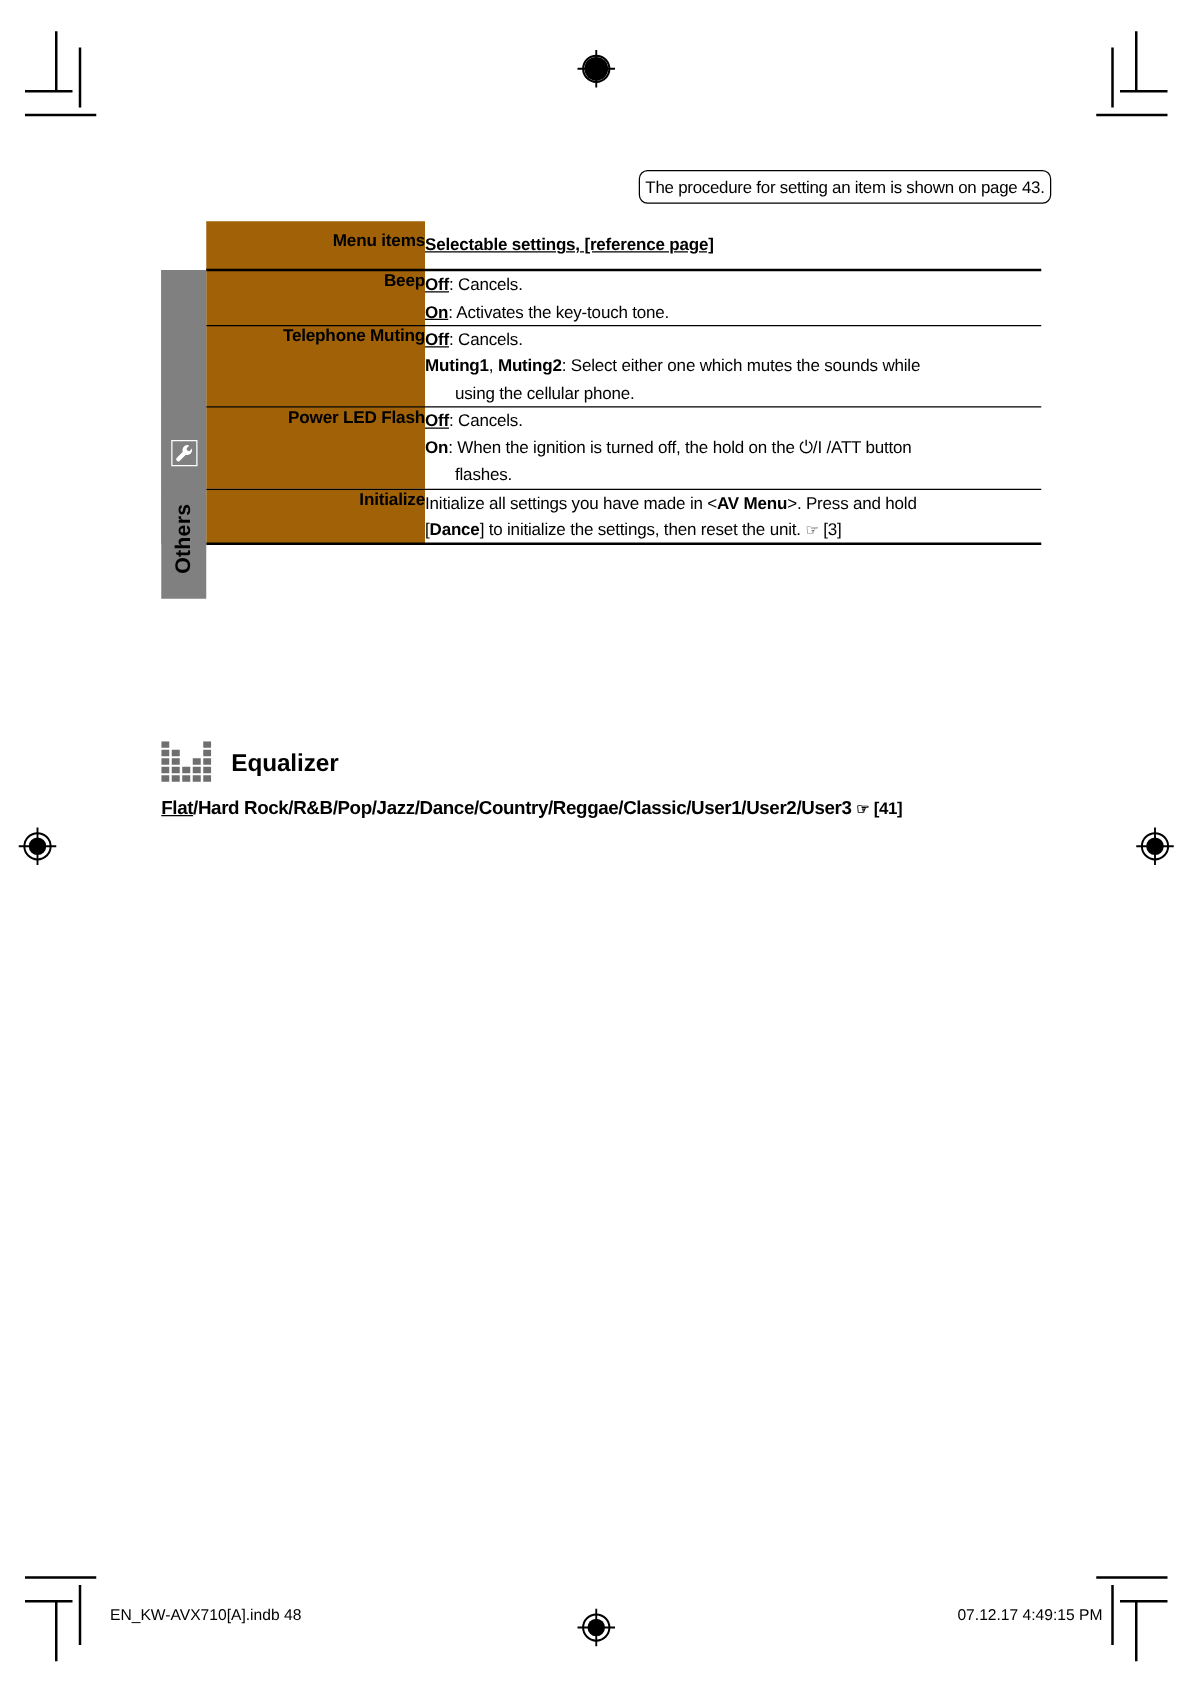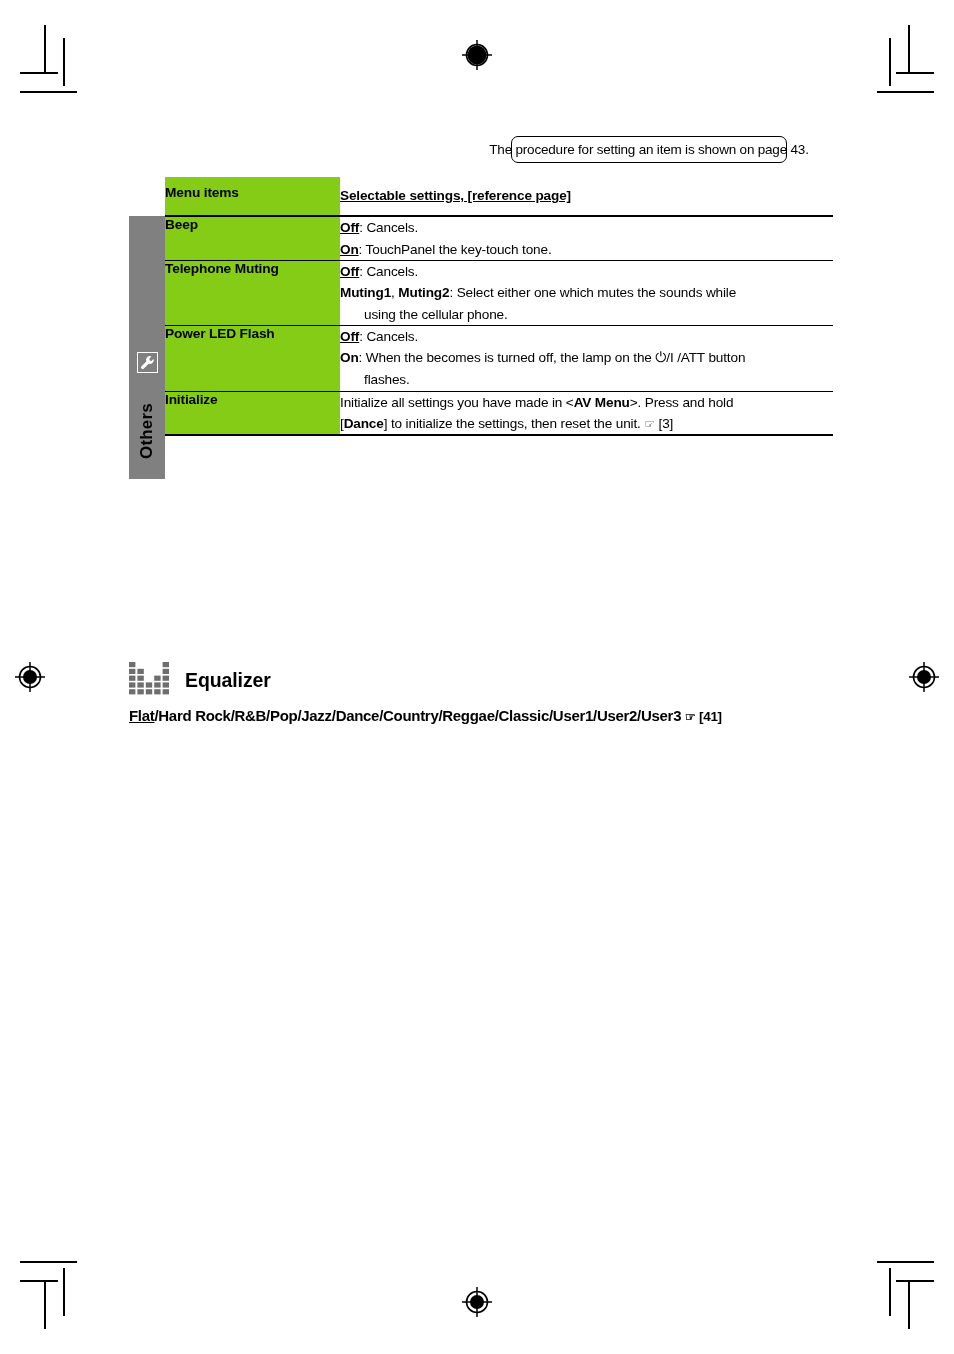--- a/index.html
+++ b/index.html
@@ -22,21 +22,21 @@
   
   .cmark { position: absolute; background: #000; }
   .regmark { position: absolute; width: 34px; height: 34px; }
   .regmark svg { display: block; }
 
   
   .note-box {
     position: absolute;
     left: 511px;
     top: 136px;
-    width: 276px;
+    width: 330px;
     height: 27px;
     border: 1.6px solid #000;
     border-radius: 7px;
     box-sizing: border-box;
     display: flex;
     align-items: center;
     justify-content: center;
     font-size: 13.5px;
     letter-spacing: -0.2px;
     background: #fff;
@@ -63,26 +63,27 @@
   .col-menu   { width: 175px; }
   .col-set    { width: 493px; }
 
   .sidecell {
     background: #808080;
     position: relative;
   }
   .hdr-side { background: #ffffff; }
 
   .menucell {
-    background: #84cc16;
+    background: #a16207;
     font-weight: bold;
     font-size: 13.7px;
     padding: 11px 8px 11px 12px;
     letter-spacing: -0.15px;
     box-sizing: border-box;
+    text-align: right;
   }
   .setcell {
     background: #ffffff;
     font-size: 13.6px;
     line-height: 1.57;
     padding: 10px 10px 11px 14px;
     box-sizing: border-box;
     letter-spacing: -0.15px;
   }
   .hdr .menucell, .hdr .setcell { font-weight: bold; padding-top: 8px; padding-bottom: 9px; }
@@ -115,21 +116,21 @@
     transform: translateX(-50%) rotate(-90deg);
     transform-origin: center center;
     font-weight: bold;
     font-size: 17px;
     color: #000;
     white-space: nowrap;
     letter-spacing: 0.2px;
   }
 
   
-  .eq-section { position: absolute; left: 129px; top: 660px; width: 720px; }
+  .eq-section { position: absolute; left: 129px; top: 591px; width: 720px; }
   .eq-head { display: flex; align-items: center; height: 40px; }
   .eq-icon { width: 40px; height: 36px; display: block; margin-right: 16px; }
   .eq-title { font-weight: bold; font-size: 19.5px; letter-spacing: -0.1px; }
   .eq-line {
     margin-top: 7px;
     font-weight: bold;
     font-size: 15px;
     letter-spacing: -0.3px;
     white-space: nowrap;
   }
@@ -233,38 +234,38 @@
           <td class="hdr-side"></td>
           <td class="menucell">Menu items</td>
           <td class="setcell">Selectable settings, [reference page]</td>
         </tr>
 
       <tr>
             <td class="sidecell"></td>
             <td class="menucell rule-top">Beep</td>
             <td class="setcell rule-top">
               <div><b class="bb u">Off</b><span>: Cancels.</span></div>
-              <div><b class="bb u">On</b><span>: TouchPanel the key-touch tone.</span></div>
+              <div><b class="bb u">On</b><span>: Activates the key-touch tone.</span></div>
             </td>
           </tr>
           <tr>
             <td class="sidecell"></td>
             <td class="menucell rule-thin">Telephone Muting</td>
             <td class="setcell rule-thin">
               <div><b class="bb u">Off</b><span>: Cancels.</span></div>
               <div><b class="bb">Muting1</b><span>, </span><b class="bb">Muting2</b><span>: Select either one which mutes the sounds while</span></div>
               <div><span class="ind"></span><span>using the cellular phone.</span></div>
             </td>
           </tr>
           <tr>
             <td class="sidecell"></td>
             <td class="menucell rule-thin">Power LED Flash</td>
             <td class="setcell rule-thin">
               <div><b class="bb u">Off</b><span>: Cancels.</span></div>
-              <div><b class="bb">On</b><span>: When the becomes is turned off, the lamp on the </span><span style="font-size:14px;">⏻</span><span>/I /ATT button</span></div>
+              <div><b class="bb">On</b><span>: When the ignition is turned off, the hold on the </span><span style="font-size:14px;">⏻</span><span>/I /ATT button</span></div>
               <div><span class="ind"></span><span>flashes.</span></div>
             </td>
           </tr>
           <tr>
             <td class="sidecell"></td>
             <td class="menucell rule-thin" style="border-bottom: 2.4px solid rgb(0, 0, 0);">Initialize</td>
             <td class="setcell rule-thin" style="border-bottom: 2.4px solid rgb(0, 0, 0);">
               <div><span>Initialize all settings you have made in &lt;</span><b class="bb">AV Menu</b><span>&gt;. Press and hold</span></div>
               <div><span>[</span><b class="bb">Dance</b><span>] to initialize the settings, then reset the unit. </span><span style="font-size:12px;">☞</span><span> [3]</span></div>
             </td>
@@ -312,14 +313,18 @@
       </svg>
       <span class="eq-title">Equalizer</span>
     </div>
     <div class="eq-line">
       <span class="u">Flat</span><span>/Hard Rock/R&amp;B/Pop/Jazz/Dance/Country/Reggae/Classic/User1/User2/User3</span>
       <span class="ref"><span class="hand">☞</span> <span>[41]</span></span>
     </div>
   </div>
 
 
+  <div class="footer">
+    <span class="left">EN_KW-AVX710[A].indb   48</span>
+    <span class="right">07.12.17   4:49:15 PM</span>
+  </div>
 
 </div>
 
 </body></html>

